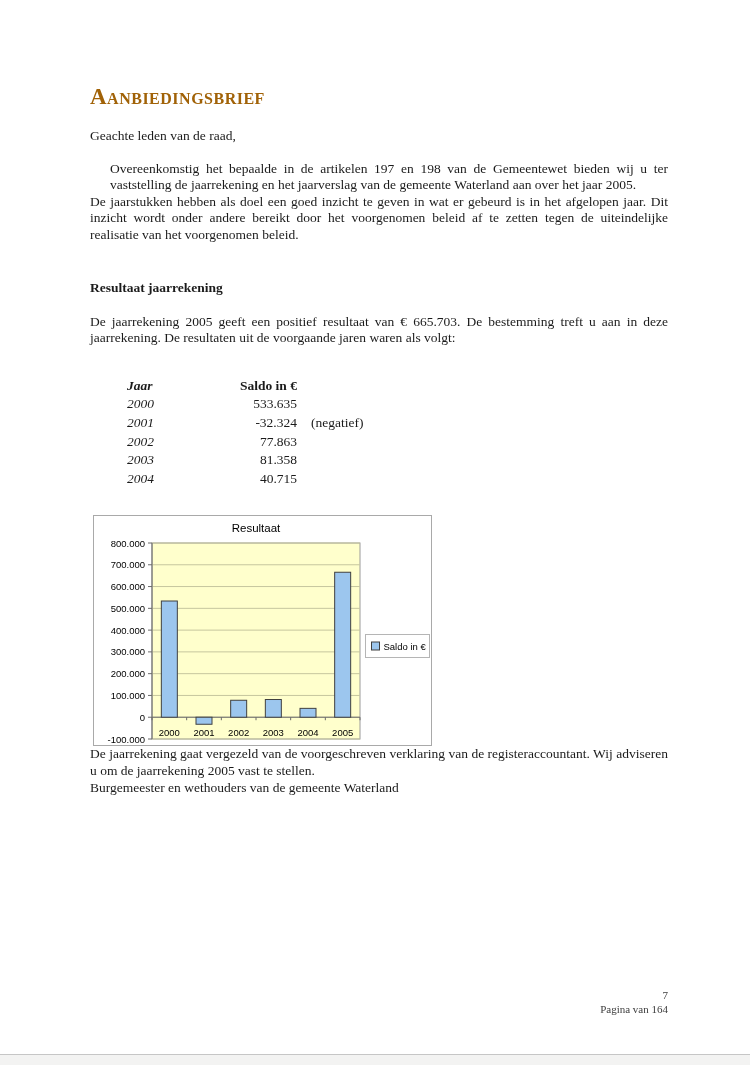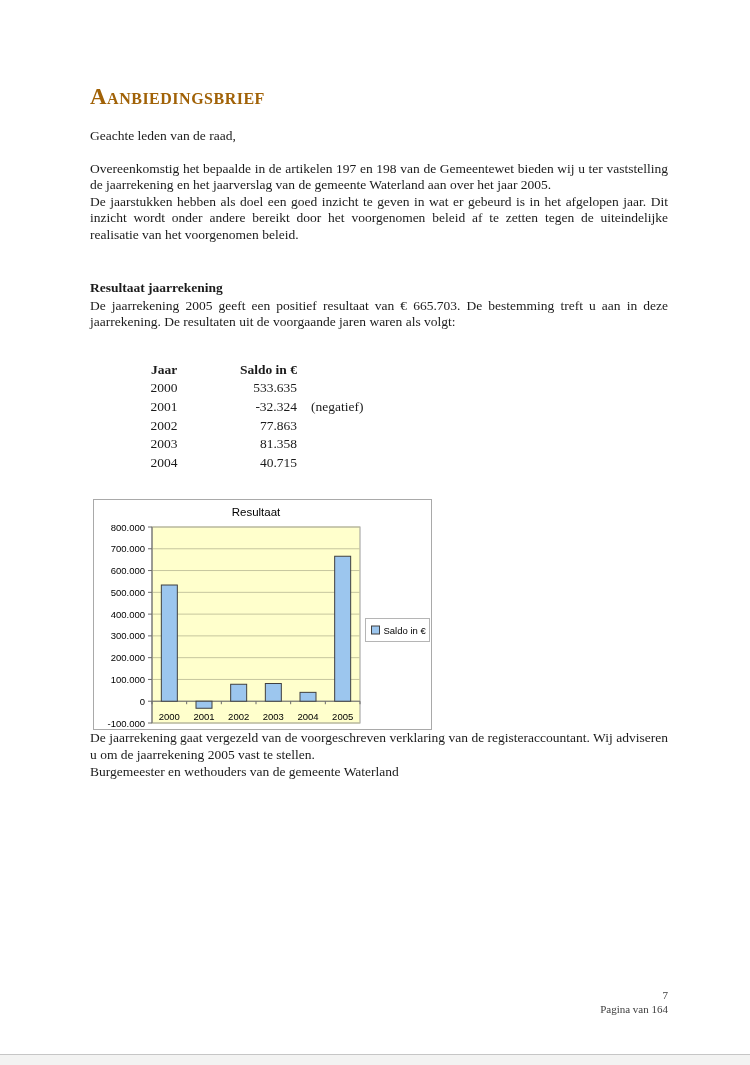--- a/index.html
+++ b/index.html
@@ -4,27 +4,27 @@
 <style>
   html,body{margin:0;padding:0;background:#fff;}
   .page{position:relative;width:750px;height:1065px;background:#ffffff;
         font-family:"Liberation Serif",serif;color:#1b1b1b;overflow:hidden;}
   .content{position:absolute;left:90px;top:0;width:578px;}
   h1.doc-title{margin:84px 0 0 0;font-size:23px;font-weight:bold;color:#a16207;
         font-variant:small-caps;letter-spacing:0.5px;}
   p{margin:0;font-size:13.5px;line-height:16.6px;}
   p.greeting{margin-top:18px;}
   p.block{text-align:justify;}
-  p.block.first{margin-top:16px;}
+  p.block.first{margin-top:16px;margin-left:20px;}
   h2.sec-heading{margin:36px 0 0 0;font-size:13.5px;font-weight:bold;}
-  p.intro{margin-top:2px;text-align:justify;}
+  p.intro{margin-top:18px;text-align:justify;}
   table.results{margin:30px 0 0 37px;border-collapse:collapse;font-size:13.5px;}
   table.results th,table.results td{padding:0;font-weight:normal;line-height:18.6px;}
   table.results th{font-weight:bold;text-align:left;}
-  table.results .c0{width:74px;text-align:center;}
+  table.results .c0{width:74px;text-align:left;font-style:italic;}
   table.results .c1{width:96px;text-align:right;}
   table.results .c2{padding-left:14px;text-align:left;}
   .chart-frame{margin:27px 0 0 3px;width:339px;height:231px;}
   p.closing{text-align:justify;}
   p.signature{}
   .footer{position:absolute;top:988px;right:82px;text-align:right;
         font-size:11px;line-height:14px;color:#3d3d3d;}
   .page-edge{position:absolute;left:0;right:0;bottom:0;height:10px;
         background:#f3f3f2;border-top:1px solid #c6c6c6;}
 </style>

